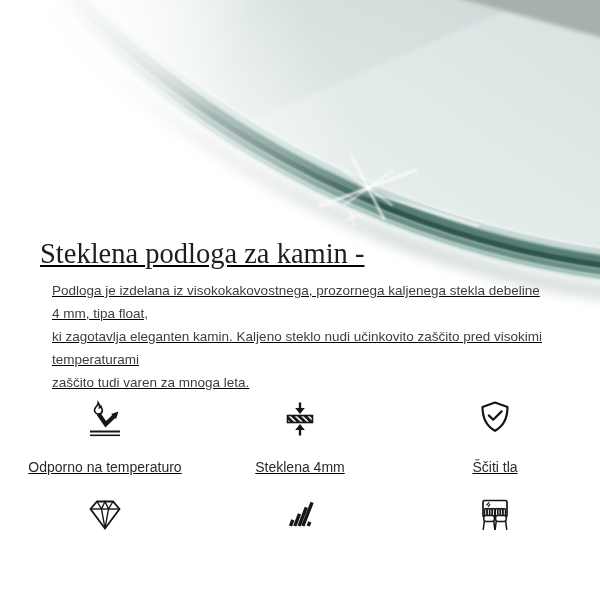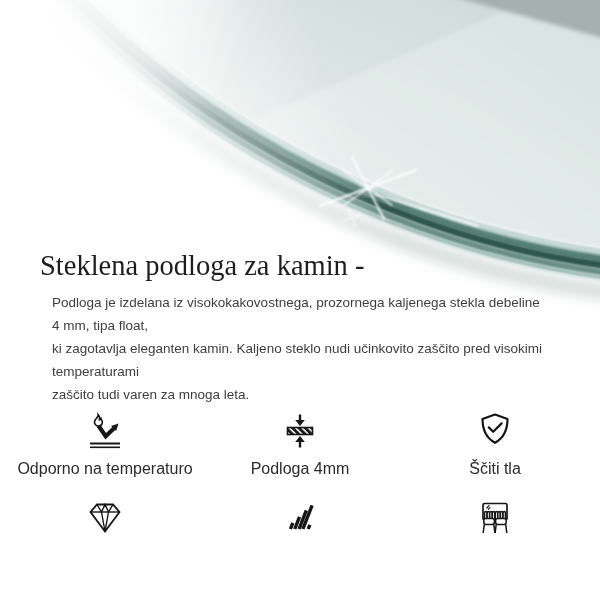--- a/index.html
+++ b/index.html
@@ -1,34 +1,34 @@
 <!DOCTYPE html>
 <html><head>
 <meta charset="utf-8">
 <style>
   html,body{margin:0;padding:0;background:#fff;}
   .page{
     position:relative;width:600px;height:600px;overflow:hidden;background:#ffffff;
     font-family:"Liberation Sans","DejaVu Sans",sans-serif;
   }
   .hero{position:absolute;top:0;left:0;width:600px;height:310px;}
-  .content{position:absolute;top:12px;left:0;width:580px;}
+  .content{position:absolute;top:0;left:0;width:580px;text-decoration:underline;}
   .heading{
     margin:237px 40px 0 40px;
     font-family:"Liberation Serif","DejaVu Serif",serif;
     font-size:28.5px;line-height:33px;color:#1d1d1d;font-weight:400;
   }
   .paragraph{margin:9px 30px 0 52px;font-size:13.5px;line-height:23px;color:#3e3e3e;}
   .features{
     display:grid;grid-template-columns:130px 130px 130px;column-gap:65px;row-gap:20px;
     margin:5px 40px 0 40px;
   }
   .feature{display:flex;flex-direction:column;align-items:center;}
   .feature .icon-box{width:40px;height:40px;}
-  .feature-label{margin-top:9px;font-size:16px;color:#2b2b2b;white-space:nowrap;}
+  .feature-label{margin-top:20px;font-size:14px;color:#2b2b2b;white-space:nowrap;}
 </style>
 </head>
 <body>
 
 <div class="page">
 
   <svg class="hero" width="600" height="310" viewBox="0 0 600 310">
     <defs>
       <clipPath id="glassClip">
           <circle cx="730" cy="-650" r="909"></circle>
@@ -137,21 +137,21 @@
                 <rect x="0" y="0" width="2.4" height="4.5" fill="#161616"></rect>
               </pattern>
             </defs>
             <rect x="7.5" y="16.5" width="25" height="7" fill="url(#hatch4)" stroke-width="1.6"></rect>
             <line x1="20" y1="3.5" x2="20" y2="9.5" stroke-width="2.4"></line>
             <polygon points="15.2,9 24.8,9 20,15" fill="#161616" stroke="none"></polygon>
             <line x1="20" y1="36.5" x2="20" y2="30.5" stroke-width="2.4"></line>
             <polygon points="15.2,31 24.8,31 20,25" fill="#161616" stroke="none"></polygon>
           </svg>
         </span>
-        <span class="feature-label">Podloga 4mm</span>
+        <span class="feature-label">Steklena 4mm</span>
       </div>
 
       <div class="feature">
         <span class="icon-box">
           <svg viewBox="0 0 40 40" width="40" height="40" fill="none" stroke="#161616">
             <path d="M20,3.5 L32.5,8 C32.5,17.5 29.5,26.5 20,31.8 C10.5,26.5 7.5,17.5 7.5,8 Z" stroke-width="2.2" stroke-linejoin="round"></path>
             <path d="M13.8,16.4 L18.2,20.8 L26.6,12.4" stroke-width="2.2" stroke-linecap="round" stroke-linejoin="round"></path>
           </svg>
         </span>
         <span class="feature-label">Ščiti tla</span>

